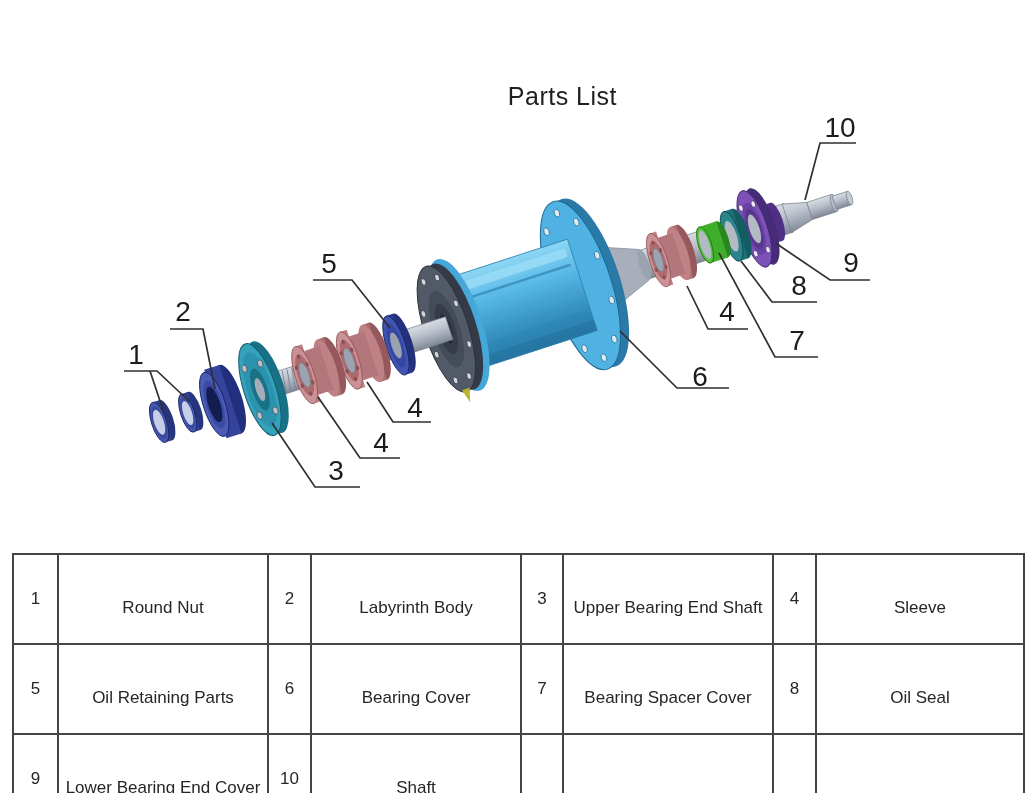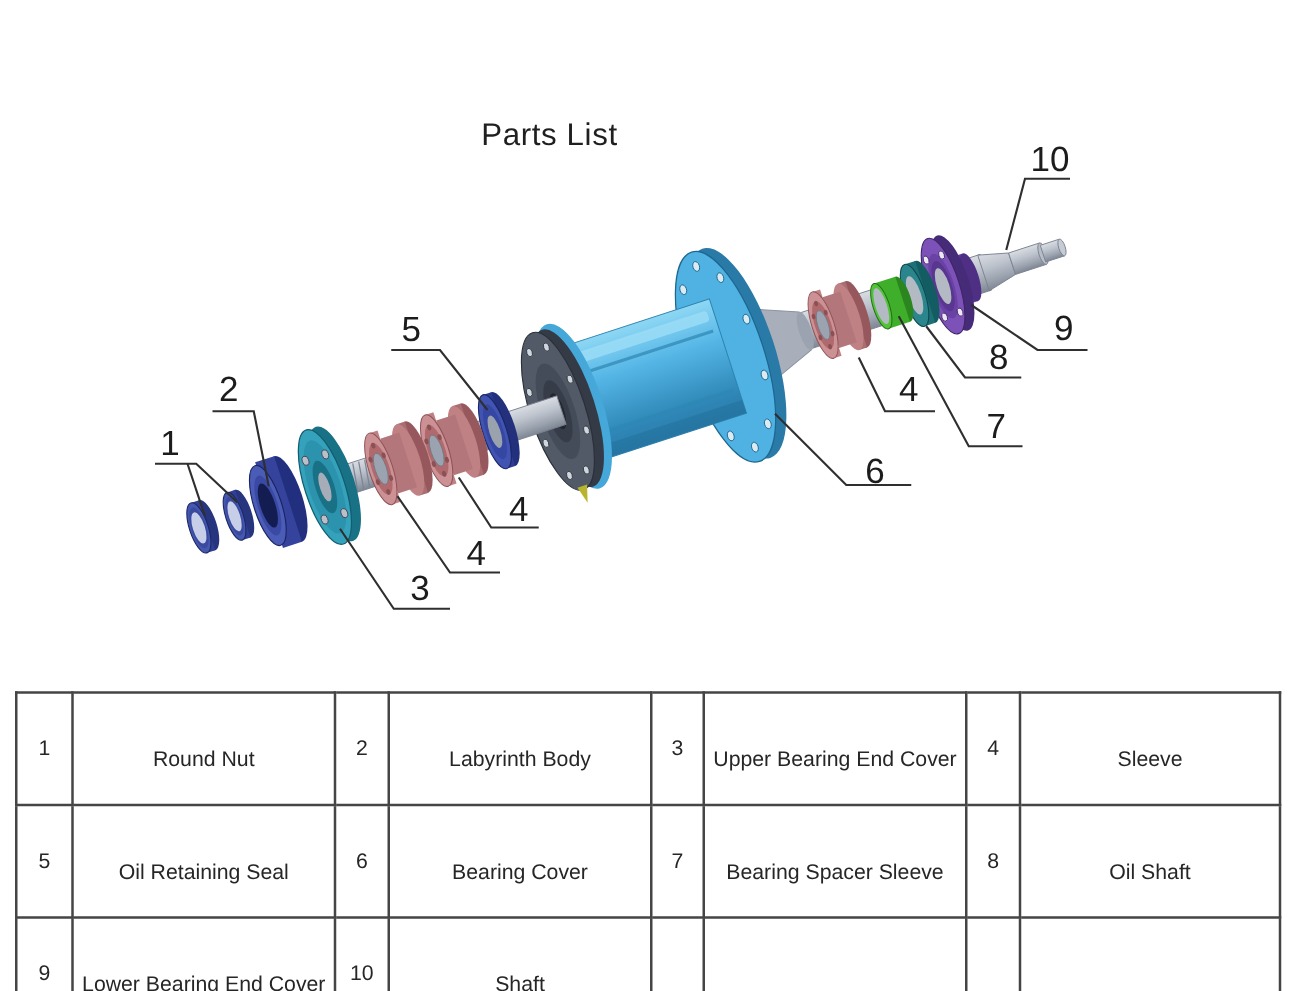--- a/index.html
+++ b/index.html
@@ -1,19 +1,19 @@
 <!DOCTYPE html>
 <html><head>
 <meta charset="utf-8">
 <style>
   html,body{margin:0;padding:0;background:#ffffff;}
   #canvas{position:relative;width:1035px;height:793px;background:#ffffff;overflow:hidden;
           font-family:"Liberation Sans", sans-serif;}
   #diagram-svg{position:absolute;left:0;top:0;}
-  .page-title{position:absolute;left:385px;top:94px;width:232px;text-align:left;
+  .page-title{position:absolute;left:385px;top:82px;width:232px;text-align:right;
               font-size:25px;color:#1f1f1f;letter-spacing:.5px;}
   .callout{position:absolute;transform:translate(-50%,-50%);font-size:28px;color:#1c1c1c;
            line-height:1;}
   .parts-table{position:absolute;left:12px;top:553px;border-collapse:collapse;table-layout:fixed;
                width:1011px;}
   .parts-table td{border:2px solid #454545;height:66px;font-size:17px;color:#262626;
                   overflow:hidden;white-space:nowrap;}
   .parts-table td.num{text-align:center;vertical-align:middle;}
   .parts-table td.pname{text-align:center;vertical-align:middle;padding-top:20px;padding-bottom:2px;}
 </style>
@@ -238,33 +238,33 @@
       <col style="width:43px">
         <col style="width:208px">
     </colgroup>
     <tbody>
       <tr>
         <td class="num">1</td>
         <td class="pname">Round Nut</td>
         <td class="num">2</td>
         <td class="pname">Labyrinth Body</td>
         <td class="num">3</td>
-        <td class="pname">Upper Bearing End Cover</td>
+        <td class="pname">Upper Bearing End Shaft</td>
         <td class="num">4</td>
         <td class="pname">Sleeve</td>
       </tr>
       <tr>
         <td class="num">5</td>
-        <td class="pname">Oil Retaining Seal</td>
+        <td class="pname">Oil Retaining Parts</td>
         <td class="num">6</td>
         <td class="pname">Bearing Cover</td>
         <td class="num">7</td>
-        <td class="pname">Bearing Spacer Sleeve</td>
+        <td class="pname">Bearing Spacer Cover</td>
         <td class="num">8</td>
-        <td class="pname">Oil Shaft</td>
+        <td class="pname">Oil Seal</td>
       </tr>
       <tr>
         <td class="num">9</td>
         <td class="pname">Lower Bearing End Cover</td>
         <td class="num">10</td>
         <td class="pname">Shaft</td>
         <td class="num"></td>
         <td class="pname"></td>
         <td class="num"></td>
         <td class="pname"></td>

